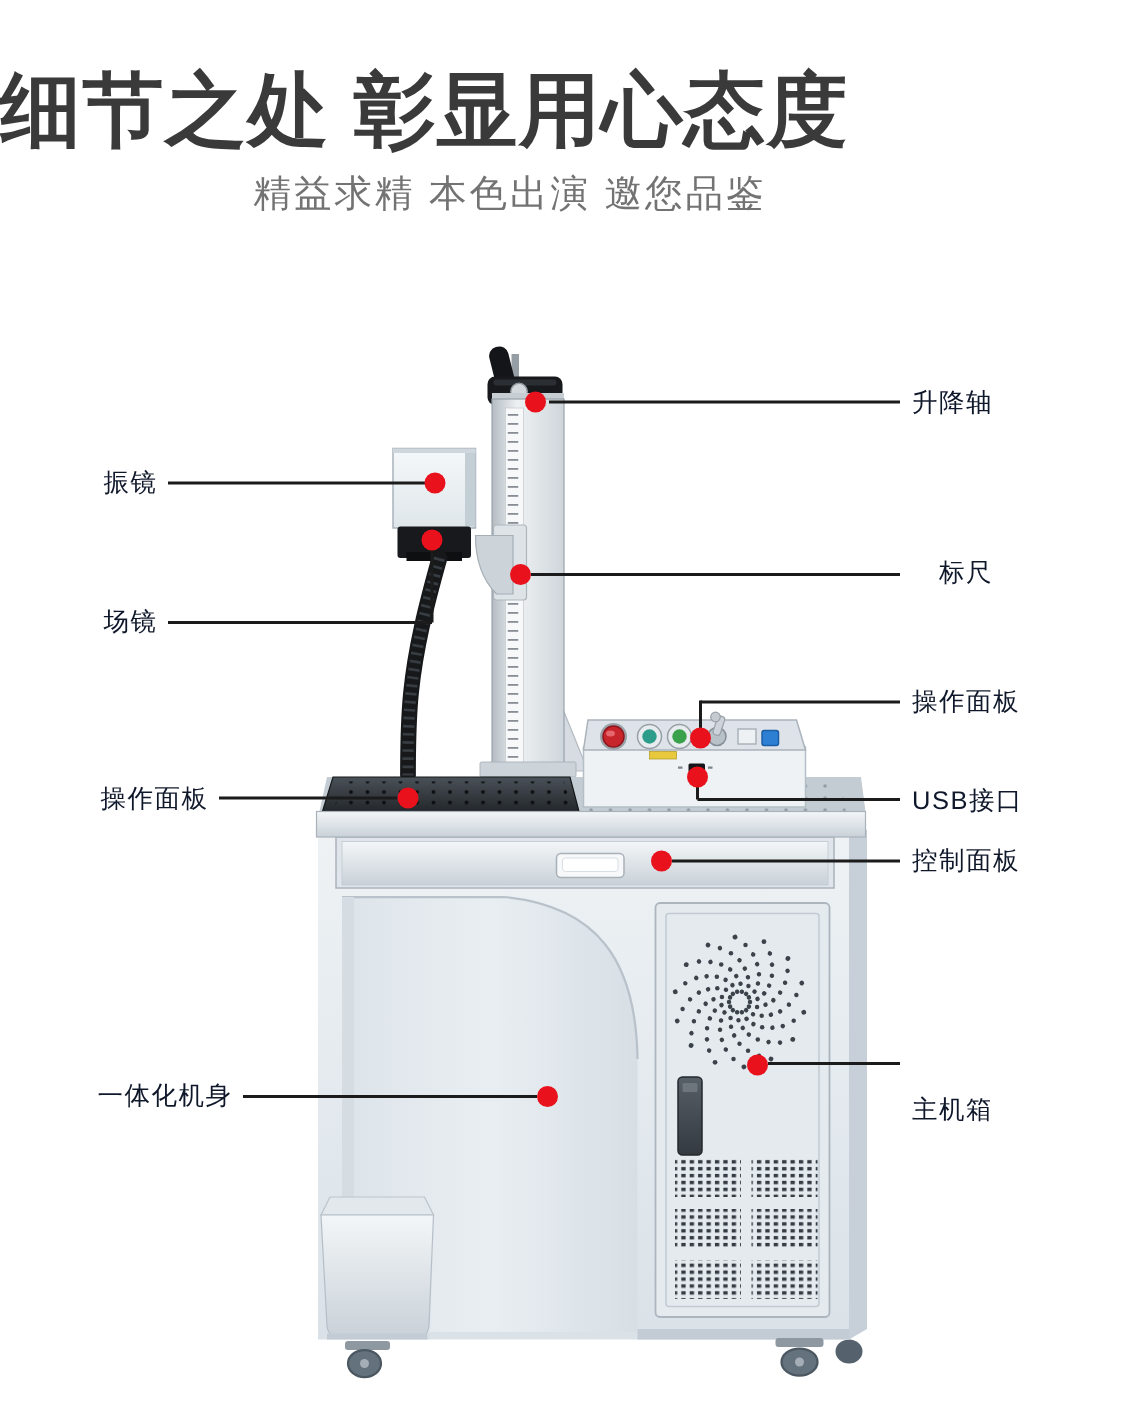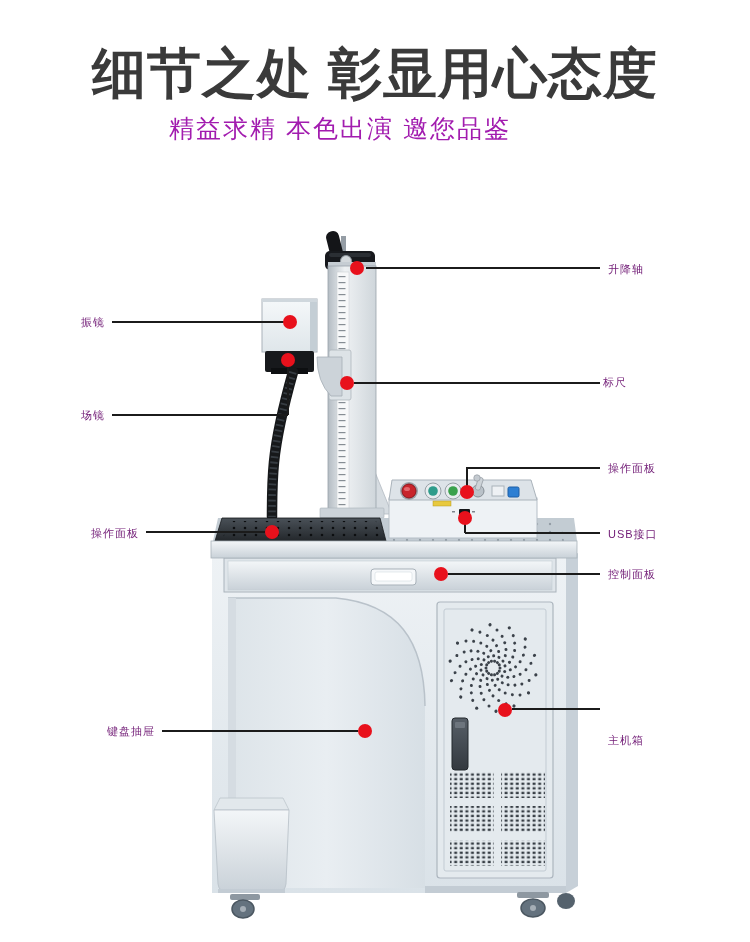--- a/index.html
+++ b/index.html
@@ -1,24 +1,24 @@
 <!DOCTYPE html>
 <html><head>
 <meta charset="utf-8">
 <style>
   html,body{margin:0;padding:0;background:#ffffff;}
   .page{position:relative;width:750px;height:942px;background:#ffffff;overflow:hidden;
         font-family:"Liberation Sans","DejaVu Sans",sans-serif;}
-  .title{position:absolute;top:38px;left:0;width:750px;margin:0;text-align:center;
+  .title{position:absolute;top:38px;left:0;width:750px;margin:0;text-align:left;
          font-size:54px;font-weight:700;color:#3a3a3a;letter-spacing:1px;white-space:pre;}
   .subtitle{position:absolute;top:112px;left:0;width:680px;margin:0;text-align:center;
-            font-size:25px;font-weight:400;color:#a21caf;letter-spacing:2px;white-space:pre;}
+            font-size:25px;font-weight:400;color:#737373;letter-spacing:2px;white-space:pre;}
   .figure{position:absolute;left:0;top:0;width:750px;height:942px;}
   .machine-svg{position:absolute;left:0;top:0;}
-  .callout-label{position:absolute;height:24px;line-height:24px;font-size:11px;color:#701a75;
+  .callout-label{position:absolute;height:24px;line-height:24px;font-size:17px;color:#0f172a;
                  letter-spacing:1px;white-space:nowrap;}
   .callout-label.rt{text-align:left;}
   .callout-label.lf{text-align:right;}
   .hline{position:absolute;height:1.5px;background:#1b1b1b;}
   .vline{position:absolute;width:1.5px;background:#1b1b1b;}
   .dot{position:absolute;width:14px;height:14px;border-radius:50%;background:#e8111c;}
 </style>
 </head>
 <body>
 
@@ -225,21 +225,21 @@
           <rect x="472" y="511" width="3" height="1.5" fill="#7d858d"></rect>
           <rect x="459" y="509" width="11" height="6" rx="1" fill="#141619"></rect>
         </g>
       </g>
     </svg>
 
     <div class="callout-label rt" style="left:608px;top:257px">升降轴</div>
     <div class="hline" style="left:366px;top:267px;width:234px"></div>
     <div class="dot" style="left:350px;top:261px"></div>
 
-    <div class="callout-label rt" style="left:603px;top:370px">标尺</div>
+    <div class="callout-label rt" style="left:626px;top:370px">标尺</div>
     <div class="hline" style="left:354px;top:382px;width:246px"></div>
     <div class="dot" style="left:340px;top:376px"></div>
 
     <div class="callout-label rt" style="left:608px;top:456px">操作面板</div>
     <div class="hline" style="left:467px;top:467px;width:133px"></div>
     <div class="vline" style="left:466px;top:467px;height:20px"></div>
     <div class="dot" style="left:460px;top:485px"></div>
 
     <div class="callout-label rt" style="left:608px;top:522px">USB接口</div>
     <div class="vline" style="left:464px;top:523px;height:10px"></div>
@@ -260,18 +260,18 @@
 
     <div class="callout-label lf" style="right:645px;top:403px">场镜</div>
     <div class="hline" style="left:112px;top:414px;width:176px"></div>
     <div class="vline" style="left:287px;top:366px;height:49px"></div>
     <div class="dot" style="left:281px;top:353px"></div>
 
     <div class="callout-label lf" style="right:611px;top:521px">操作面板</div>
     <div class="hline" style="left:146px;top:531px;width:119px"></div>
     <div class="dot" style="left:265px;top:525px"></div>
 
-    <div class="callout-label lf" style="right:595px;top:719px">键盘抽屉</div>
+    <div class="callout-label lf" style="right:595px;top:719px">一体化机身</div>
     <div class="hline" style="left:162px;top:730px;width:196px"></div>
     <div class="dot" style="left:358px;top:724px"></div>
 
   </div>
 </div>
 
 </body></html>

